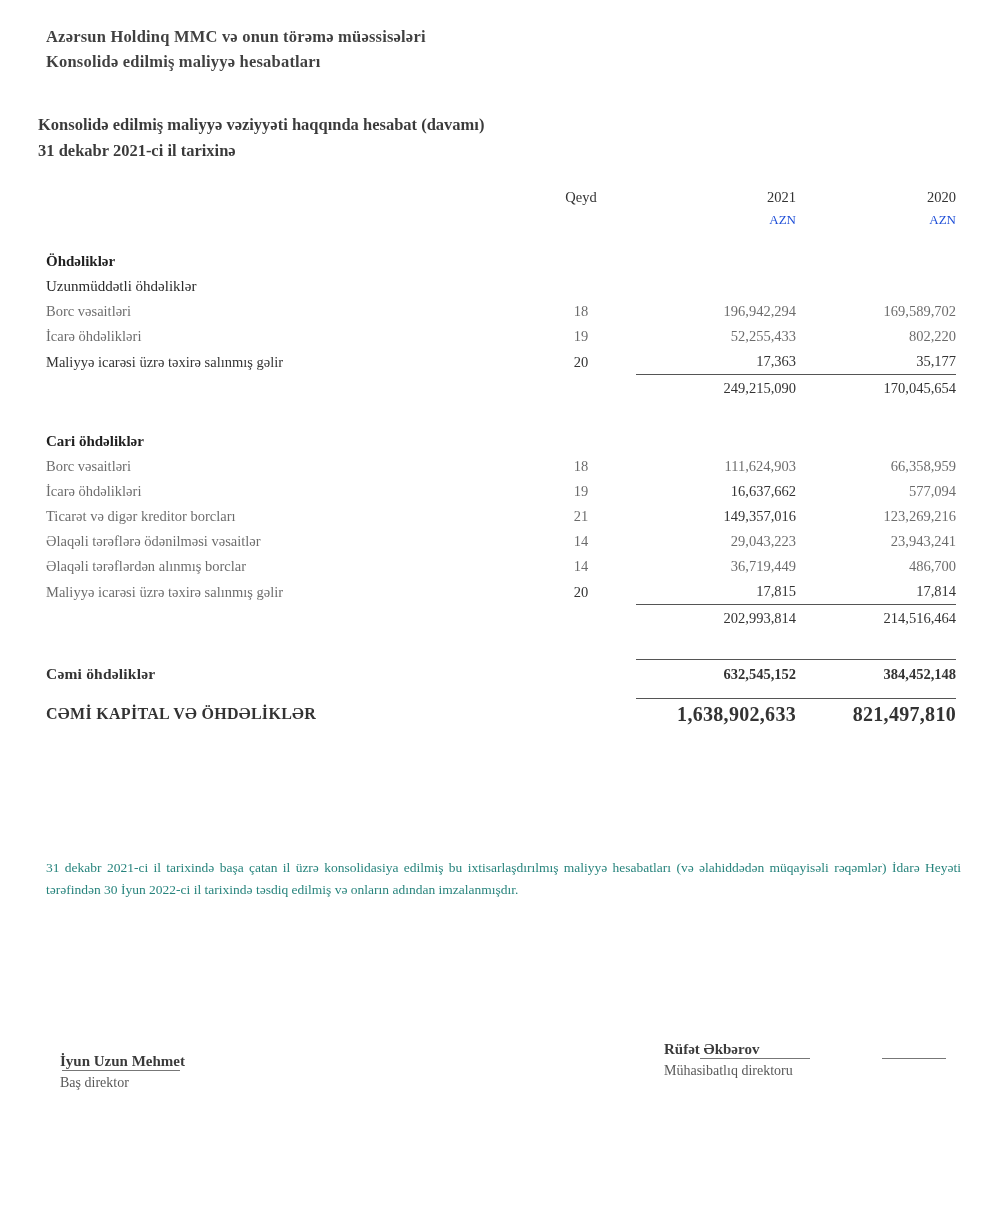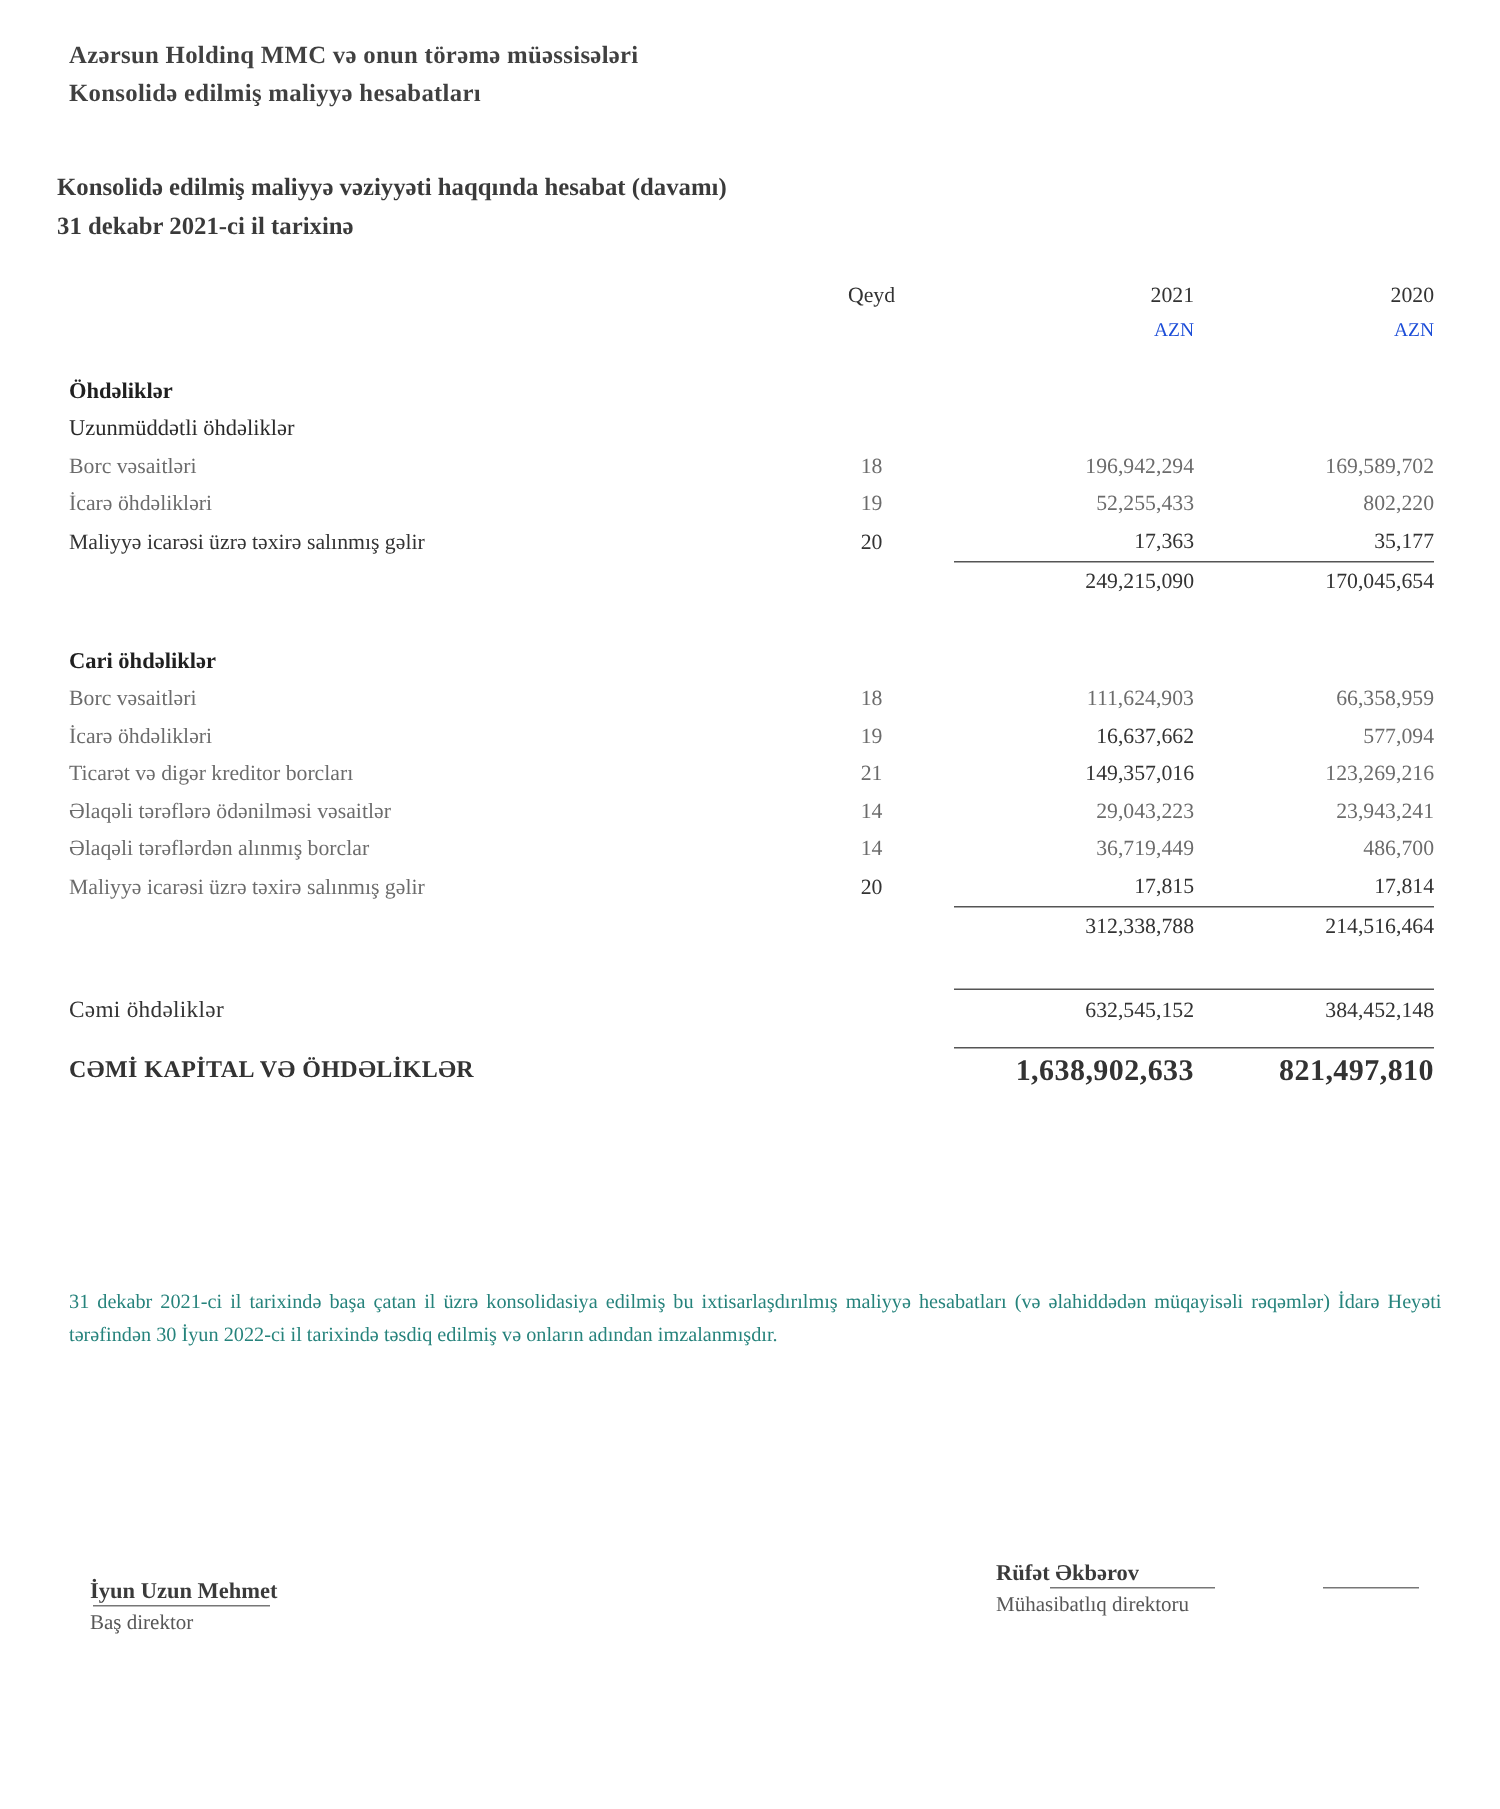--- a/index.html
+++ b/index.html
@@ -99,21 +99,21 @@
   .tot-line .col-y1,
   .tot-line .col-y2 {
     border-top: 1px solid #555;
   }
   .tot-line td { height: 26px; line-height: 26px; }
   .grand .col-y1,
   .grand .col-y2 {
     border-top: 1px solid #555;
   }
   .grand td {
-    font-weight: normal;
+    font-weight: bold;
     height: 28px;
     line-height: 28px;
   }
   .grand .col-label { font-size: 15.5px; letter-spacing: 0.2px; }
   .bigtotal td {
     font-weight: bold;
     height: 30px;
     line-height: 30px;
     font-size: 16px;
     letter-spacing: 0.3px;
@@ -286,21 +286,21 @@
       </tr>
       <tr class="row">
         <td class="col-label faint">Maliyyə icarəsi üzrə təxirə salınmış gəlir</td>
         <td class="col-note">20</td>
         <td class="col-y1 num">17,815</td>
         <td class="col-y2 num">17,814</td>
       </tr>
       <tr class="tot-line">
         <td class="col-label"></td>
         <td class="col-note"></td>
-        <td class="col-y1 num">312,338,788</td>
+        <td class="col-y1 num">202,993,814</td>
         <td class="col-y2 num">214,516,464</td>
       </tr>
 
       <tr class="spacer">
             <td colspan="4"></td>
           </tr>
       <tr class="spacer-sm">
             <td colspan="4"></td>
           </tr>
 

